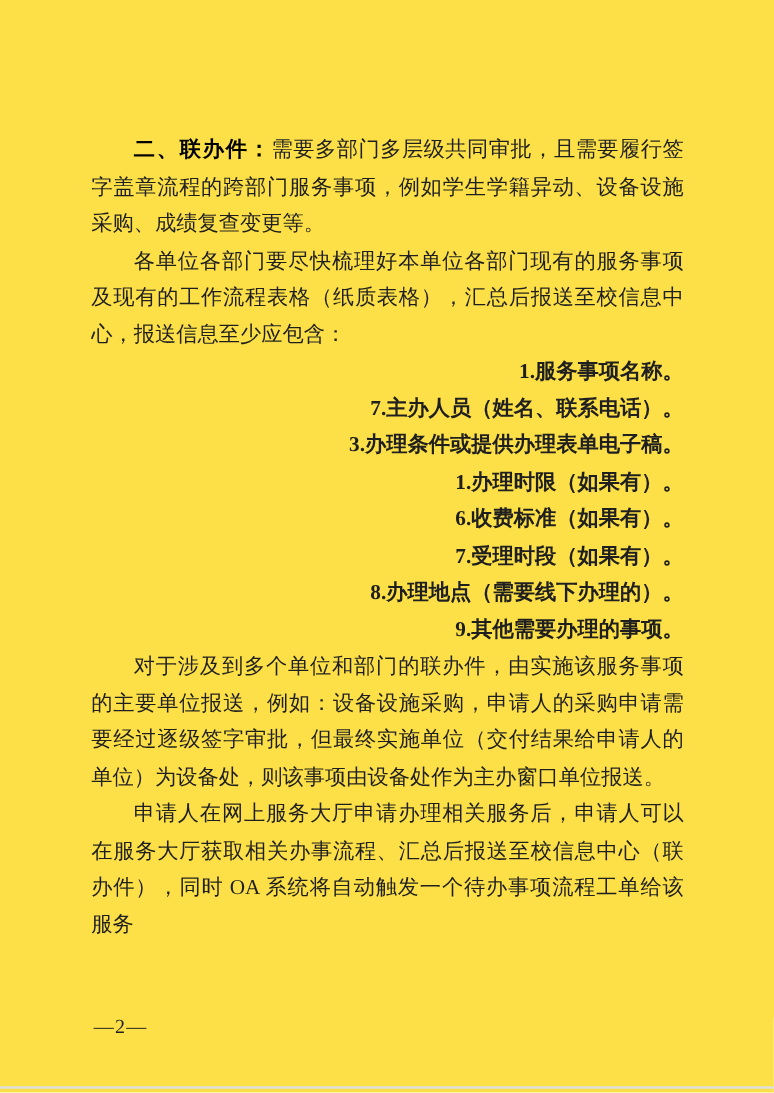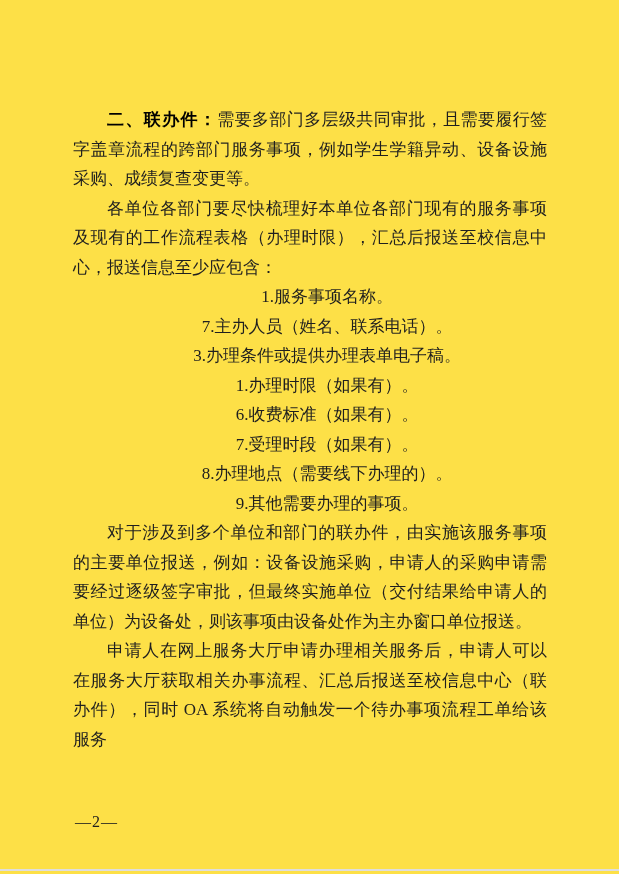--- a/index.html
+++ b/index.html
@@ -53,42 +53,43 @@
     font-family: "Liberation Sans", "DejaVu Sans", sans-serif;
     letter-spacing: 1px;
   }
   .num-list {
     margin: 0;
     padding: 0;
     list-style: none;
   }
   .num-list li {
     text-indent: 2em;
-    text-align: center;
+    text-align: right;
+    font-weight: bold;
   }
   .page-number {
     position: absolute;
     left: 75px;
     top: 813px;
     font-size: 16px;
     letter-spacing: 1px;
     color: #1f1f1f;
     font-family: "Liberation Serif", "DejaVu Serif", serif;
   }
 </style>
 </head>
 <body>
 
 <div class="page">
 
   <div class="content">
 
     <p class="para"><span class="lead-bold">二、联办件：</span><span>需要多部门多层级共同审批，且需要履行签字盖章流程的跨部门服务事项，例如学生学籍异动、设备设施采购、成绩复查变更等。</span></p>
 
-    <p class="para">各单位各部门要尽快梳理好本单位各部门现有的服务事项及现有的工作流程表格（办理时限），汇总后报送至校信息中心，报送信息至少应包含：</p>
+    <p class="para">各单位各部门要尽快梳理好本单位各部门现有的服务事项及现有的工作流程表格（纸质表格），汇总后报送至校信息中心，报送信息至少应包含：</p>
 
     <ul class="num-list">
       <li>1.服务事项名称。</li>
       <li>7.主办人员（姓名、联系电话）。</li>
       <li>3.办理条件或提供办理表单电子稿。</li>
       <li>1.办理时限（如果有）。</li>
       <li>6.收费标准（如果有）。</li>
       <li>7.受理时段（如果有）。</li>
       <li>8.办理地点（需要线下办理的）。</li>
       <li>9.其他需要办理的事项。</li>

